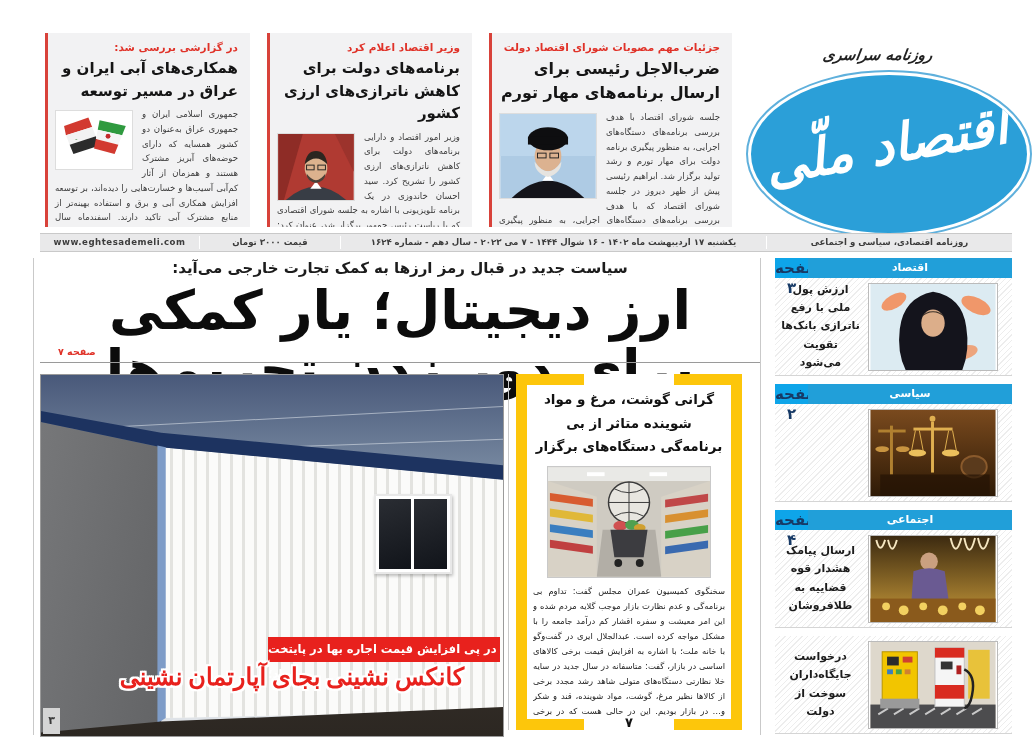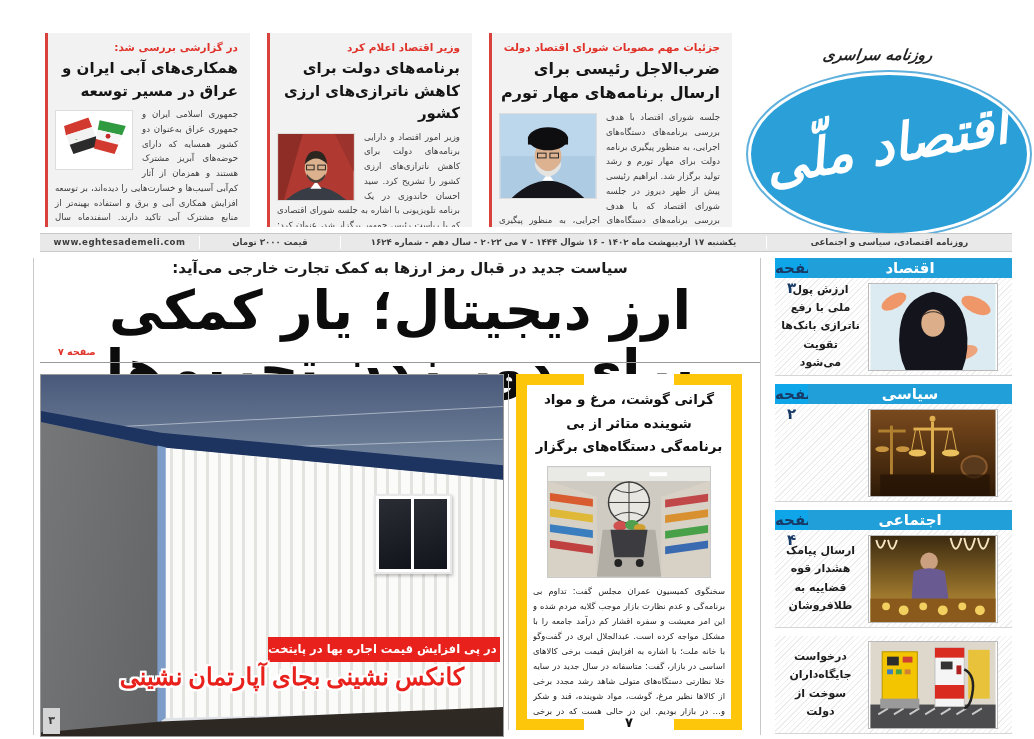--- a/index.html
+++ b/index.html
@@ -93,21 +93,21 @@
   .center-body{font-size:8.4px;color:#222;text-align:justify;line-height:1.78;}
   .center-pagenum{position:absolute;left:0;right:0;bottom:0px;text-align:center;
        font-size:13px;font-weight:bold;color:#111;}
 
   
   .sidebar{position:absolute;left:775px;top:258px;width:237px;}
   .side-sec{position:relative;margin-bottom:8px;}
   .side-head{display:flex;height:20px;direction:ltr;}
   .side-tab{width:33px;background:#0ea5e9;color:#173a66;font-size:15px;font-weight:bold;
             text-align:center;line-height:20px;}
-  .side-cat{flex:1;background:#219fd9;color:#fff;font-size:15px;font-weight:bold;
+  .side-cat{flex:1;background:#219fd9;color:#fff;font-size:11px;font-weight:bold;
             text-align:center;line-height:20px;}
   .side-body{height:97px;display:flex;align-items:center;direction:rtl;
        background:repeating-linear-gradient(135deg,#ffffff 0 3px,#ededed 3px 4px);
        border-bottom:1px solid #d5d5d5;}
   .side-img{margin:4px 14px 4px 6px;border:1px solid #bbb;background:#fff;flex:0 0 auto;}
   .side-text{flex:1;font-size:11px;font-weight:bold;color:#1c1c1c;text-align:center;
              line-height:1.65;padding:0 2px 0 6px;}
 </style>
 </head>
 <body>

